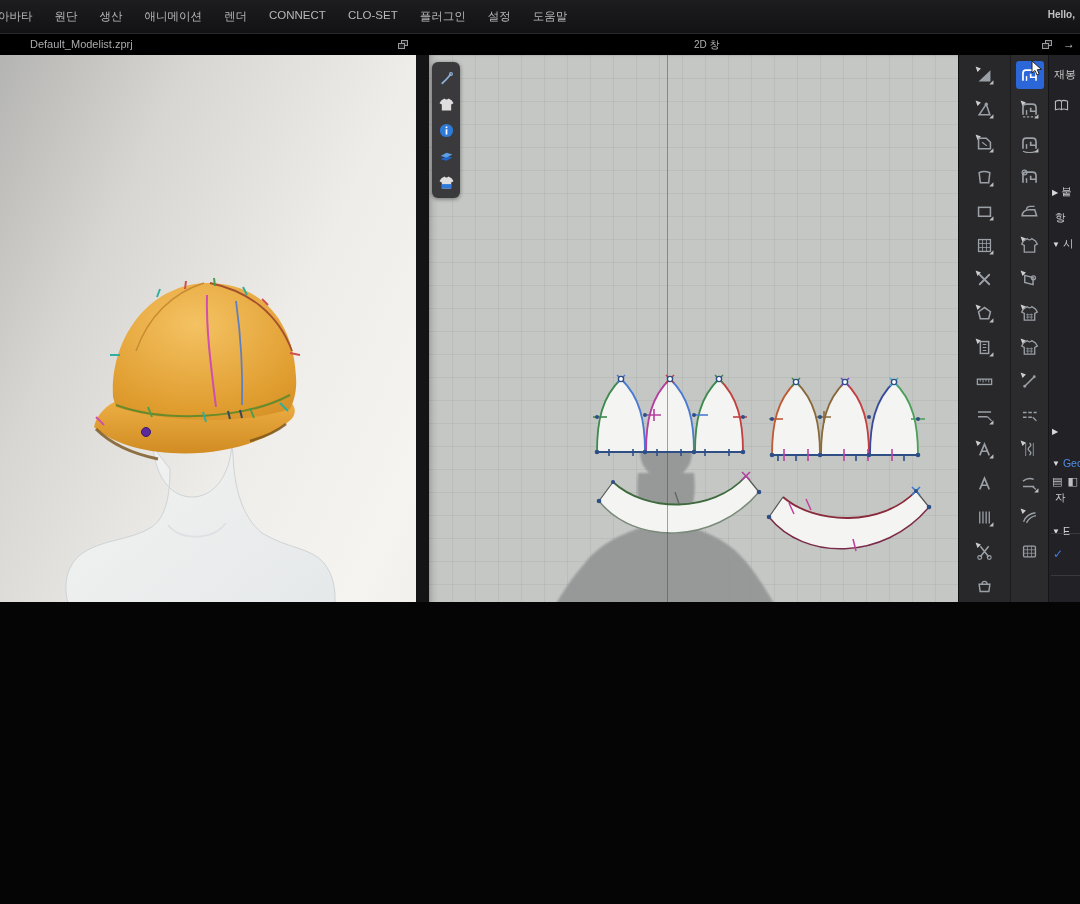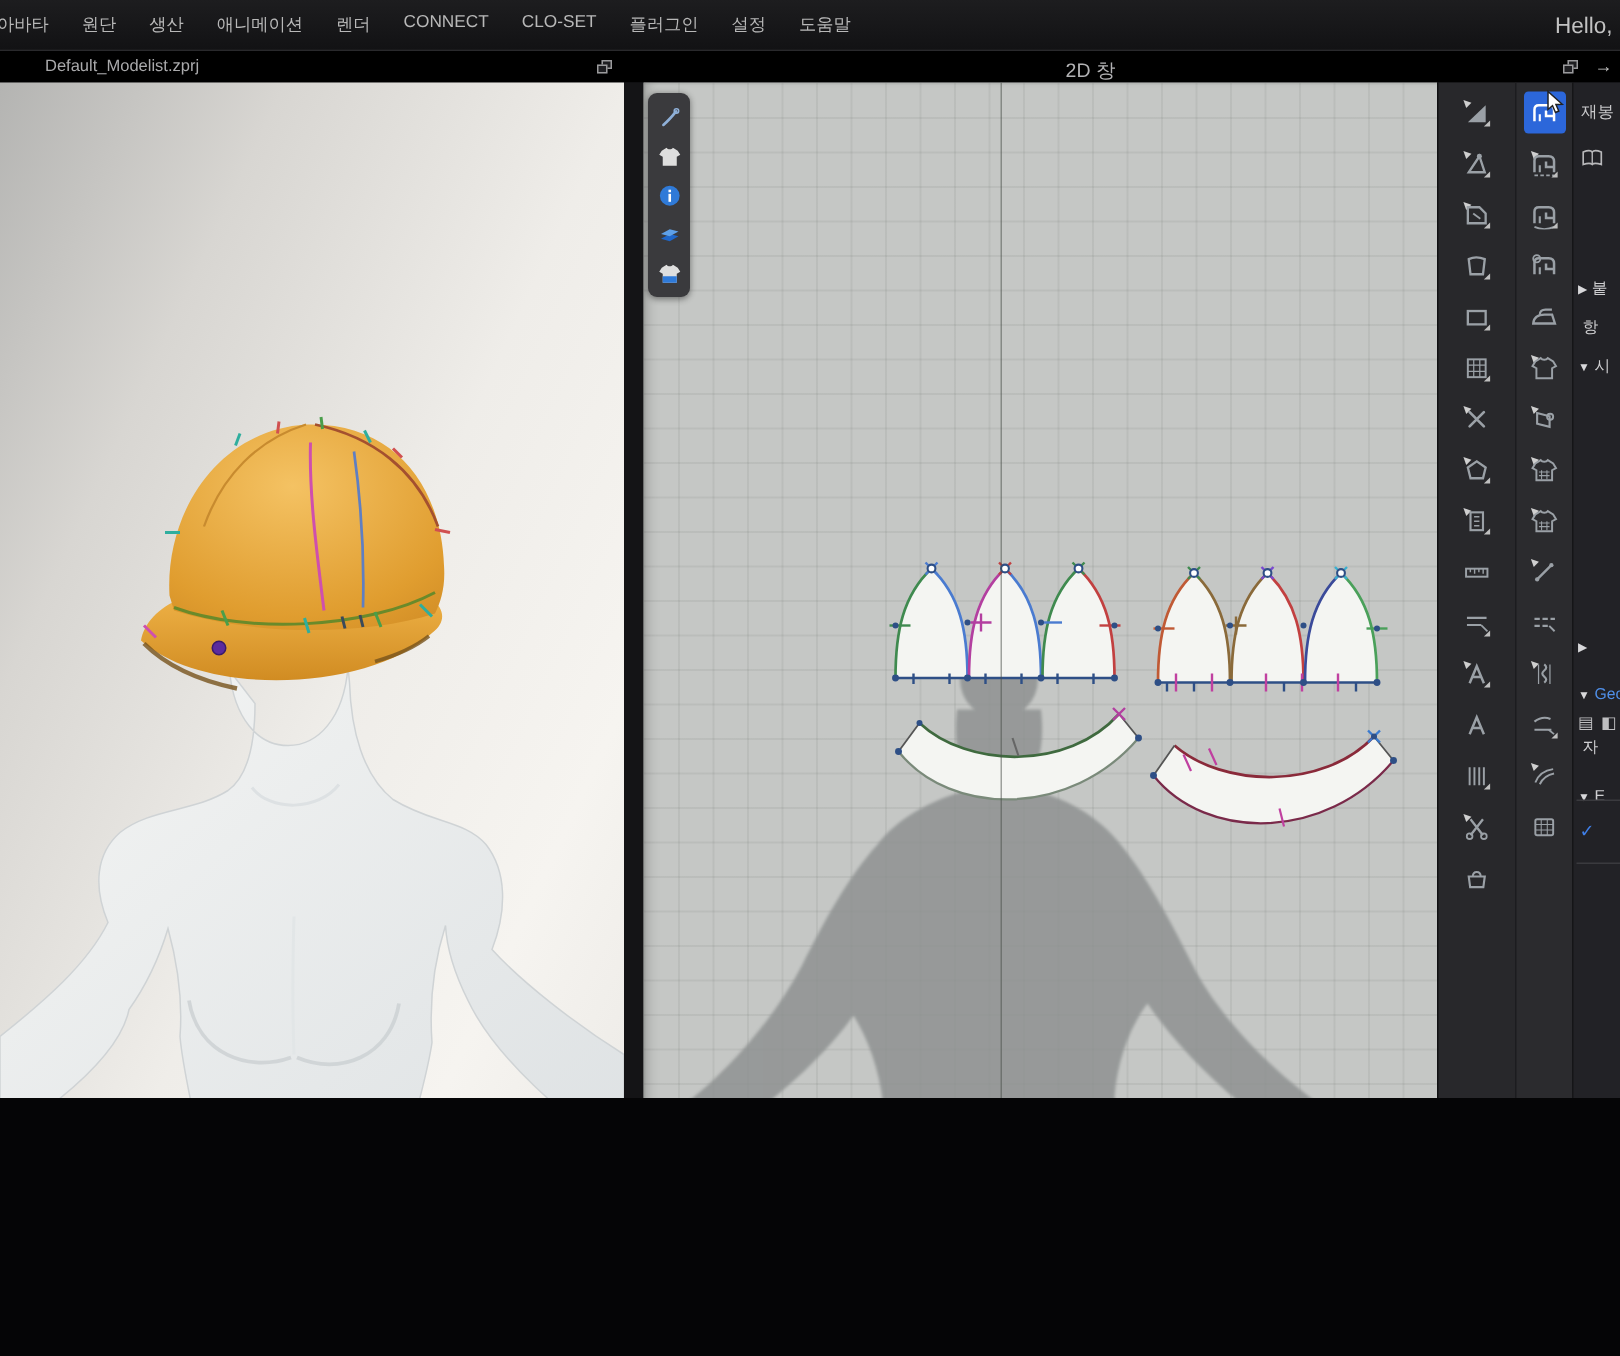--- a/index.html
+++ b/index.html
@@ -1,35 +1,35 @@
 <!DOCTYPE html>
 <html><head>
 <meta charset="utf-8">
 <style>
   html,body{margin:0;padding:0;background:#000;}
   *{box-sizing:border-box;}
   body{font-family:"Liberation Sans","DejaVu Sans",sans-serif;}
   .monitor{position:relative;width:1080px;height:904px;background:#050506;overflow:hidden;}
-  .screen{position:absolute;left:0;top:0;width:1080px;height:732px;background:#161618;overflow:hidden;}
+  .screen{position:absolute;left:0;top:0;width:1080px;height:602px;background:#161618;overflow:hidden;}
 
   
   .menubar{position:absolute;left:0;top:0;width:1080px;height:33px;
     background:linear-gradient(#1d1d1f,#121214);display:flex;align-items:center;}
   .menu-items{display:flex;margin-left:-13px;}
   .menu-items span{padding:0 11px;font-size:11.5px;color:#b8b8b8;white-space:nowrap;cursor:default;}
-  .greeting{position:absolute;right:5px;top:9px;font-size:15px;color:#c2c2c2;}
+  .greeting{position:absolute;right:5px;top:9px;font-size:10px;color:#c2c2c2;font-weight:bold;}
 
   
   .tabbar{position:absolute;left:0;top:33px;width:1080px;height:22px;background:#000000;border-top:1px solid #29292c;}
   .tab-doc{position:absolute;left:30px;top:4px;font-size:11px;color:#aaaaac;}
   .win-icon{position:absolute;width:11px;height:9px;}
   .win-icon i{position:absolute;display:block;border:1px solid #9a9a9c;background:#1e1e21;}
   .win-icon i:first-child{left:3px;top:0;width:7px;height:6px;}
   .win-icon i:last-child{left:0;top:3px;width:7px;height:6px;}
-  .panel-title{position:absolute;left:694px;top:4px;width:66px;text-align:center;font-size:13px;color:#b2b2b4;}
+  .panel-title{position:absolute;left:694px;top:4px;width:66px;font-size:10px;color:#b2b2b4;}
   .arrow-glyph{position:absolute;left:1063px;top:3px;color:#c8c8c8;font-size:12px;}
 
   
   .vp3d{position:absolute;left:0;top:55px;width:416px;height:742px;overflow:hidden;
     background:linear-gradient(115deg,#b4b4b2 0%,#d8d6d2 25%,#efedE9 55%,#f6f4f0 80%,#eceae6 100%);}
   .vpdivider{position:absolute;left:416px;top:55px;width:13px;height:768px;background:#141416;}
   .vp2d{position:absolute;left:429px;top:55px;width:529px;height:745px;background-color:#c5c7c5;overflow:hidden;
     background-image:linear-gradient(rgba(95,100,95,.10) 1px,transparent 1px),
                      linear-gradient(90deg,rgba(95,100,95,.10) 1px,transparent 1px);
     background-size:23px 23px;box-shadow:inset 6px 0 10px -6px rgba(0,0,0,.35);}

